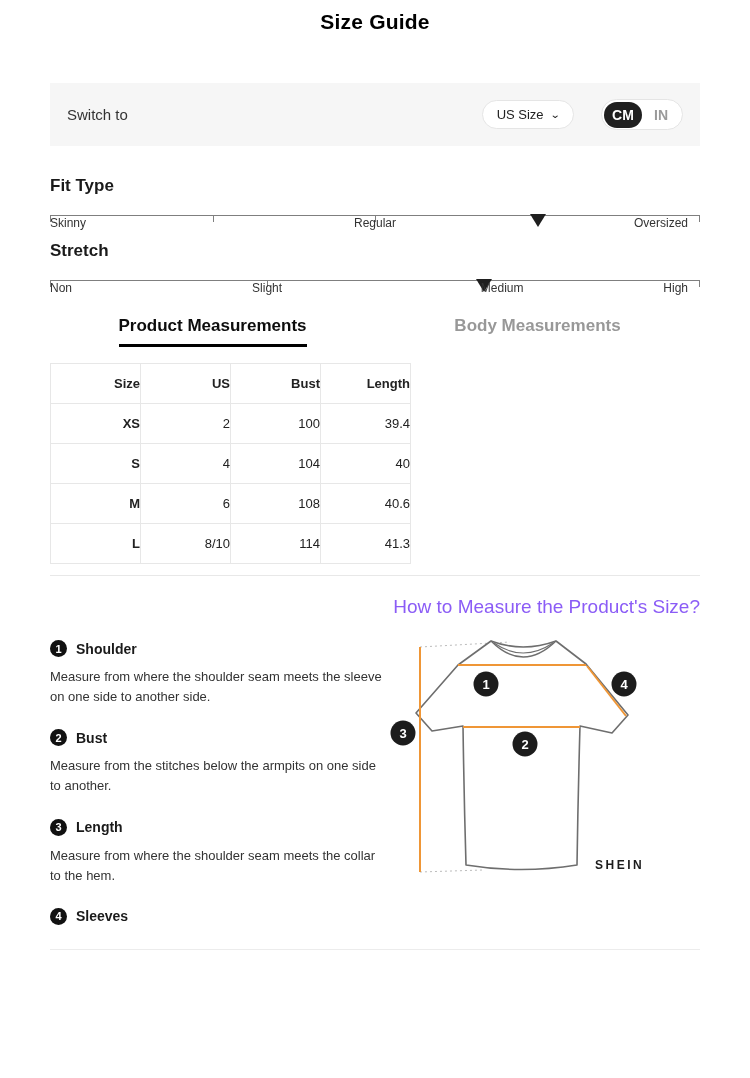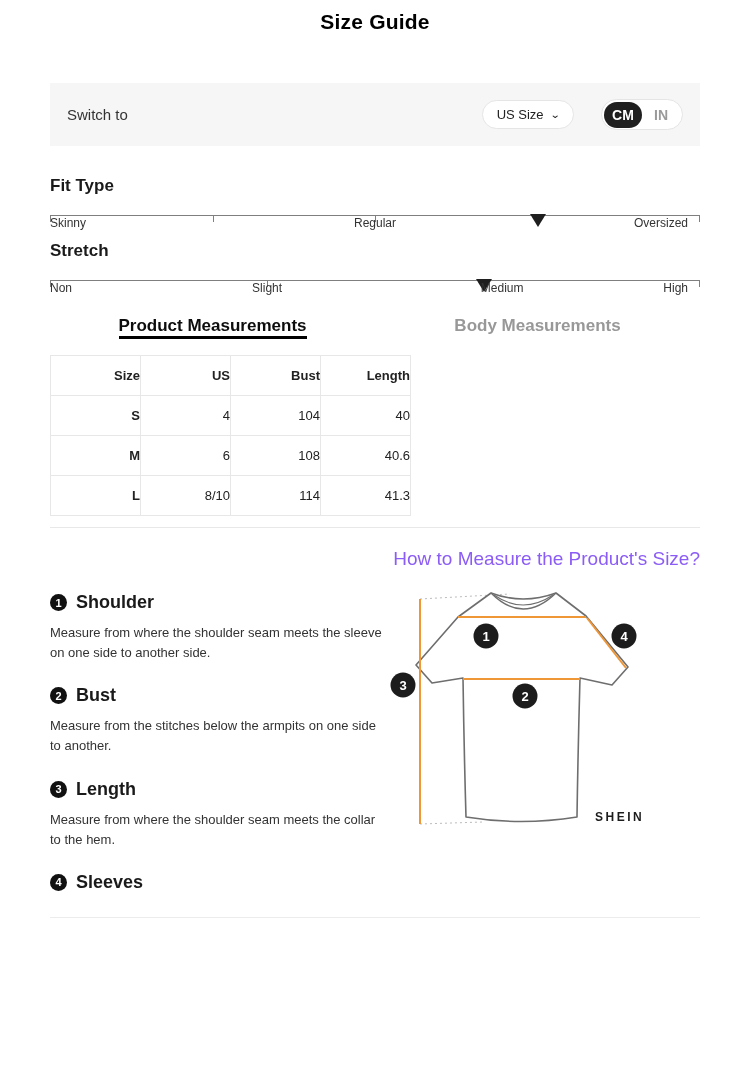--- a/index.html
+++ b/index.html
@@ -61,20 +61,21 @@
   .lbl-right { right:12px; }
   .lbl-c50 { left:50%; transform:translateX(-50%); }
   .lbl-c33 { left:33.4%; transform:translateX(-50%); }
   .lbl-c67 { left:66.8%; transform:translateX(-50%);padding-left:36px; }
 
   
   .tabs { display:flex; margin-top:20px; }
   .tab { flex:1; text-align:center; }
   .tab-inner {
     display:inline-block; font-size:17px; font-weight:bold; cursor:pointer;
+    padding-bottom:8px;
   }
   .tab.active .tab-inner { color:#0d0d0d; border-bottom:3px solid #000; }
   .tab.inactive .tab-inner { color:#989898; }
 
   
   table.size-table {
     border-collapse:collapse; margin-top:16px; table-layout:fixed; width:359px;
   }
   .size-table th, .size-table td {
     width:90px; height:40px; border:1px solid #e7e7e7; text-align:right;
@@ -90,21 +91,21 @@
 
   .measure-row { display:flex; margin-top:15px; align-items:flex-start; }
   .measure-items { flex:1; padding-top:7px; }
   .m-item { margin-bottom:22px; }
   .m-head { display:flex; align-items:center; gap:9px; }
   .num-badge {
     width:17px; height:17px; border-radius:50%; background:#111; color:#fff;
     display:inline-flex; align-items:center; justify-content:center;
     font-size:11px; font-weight:bold; flex:0 0 auto;
   }
-  .m-label { font-size:18px; font-weight:bold; color:#1a1a1a; }
+  .m-label { font-size:14px; font-weight:bold; color:#1a1a1a; }
   .m-desc { margin-top:10px; font-size:13px; line-height:1.55; color:#333; max-width:368px; }
 
   .diagram { width:312px; flex:0 0 auto; margin-top:-6px; }
 
   .bottom-divider { margin-top:2px; border-top:1px solid #ececec; height:0; }
 </style>
 </head>
 <body>
 
 <h1 class="page-title">Size Guide</h1>
@@ -166,20 +167,26 @@
     <thead>
       <tr>
         <th>Size</th>
         <th>US</th>
         <th>Bust</th>
         <th>Length</th>
       </tr>
     </thead>
     <tbody>
       <tr>
+        <td class="size-col">XS</td>
+        <td>2</td>
+        <td>100</td>
+        <td>39.4</td>
+      </tr>
+      <tr>
         <td class="size-col">S</td>
         <td>4</td>
         <td>104</td>
         <td>40</td>
       </tr>
       <tr>
         <td class="size-col">M</td>
         <td>6</td>
         <td>108</td>
         <td>40.6</td>

